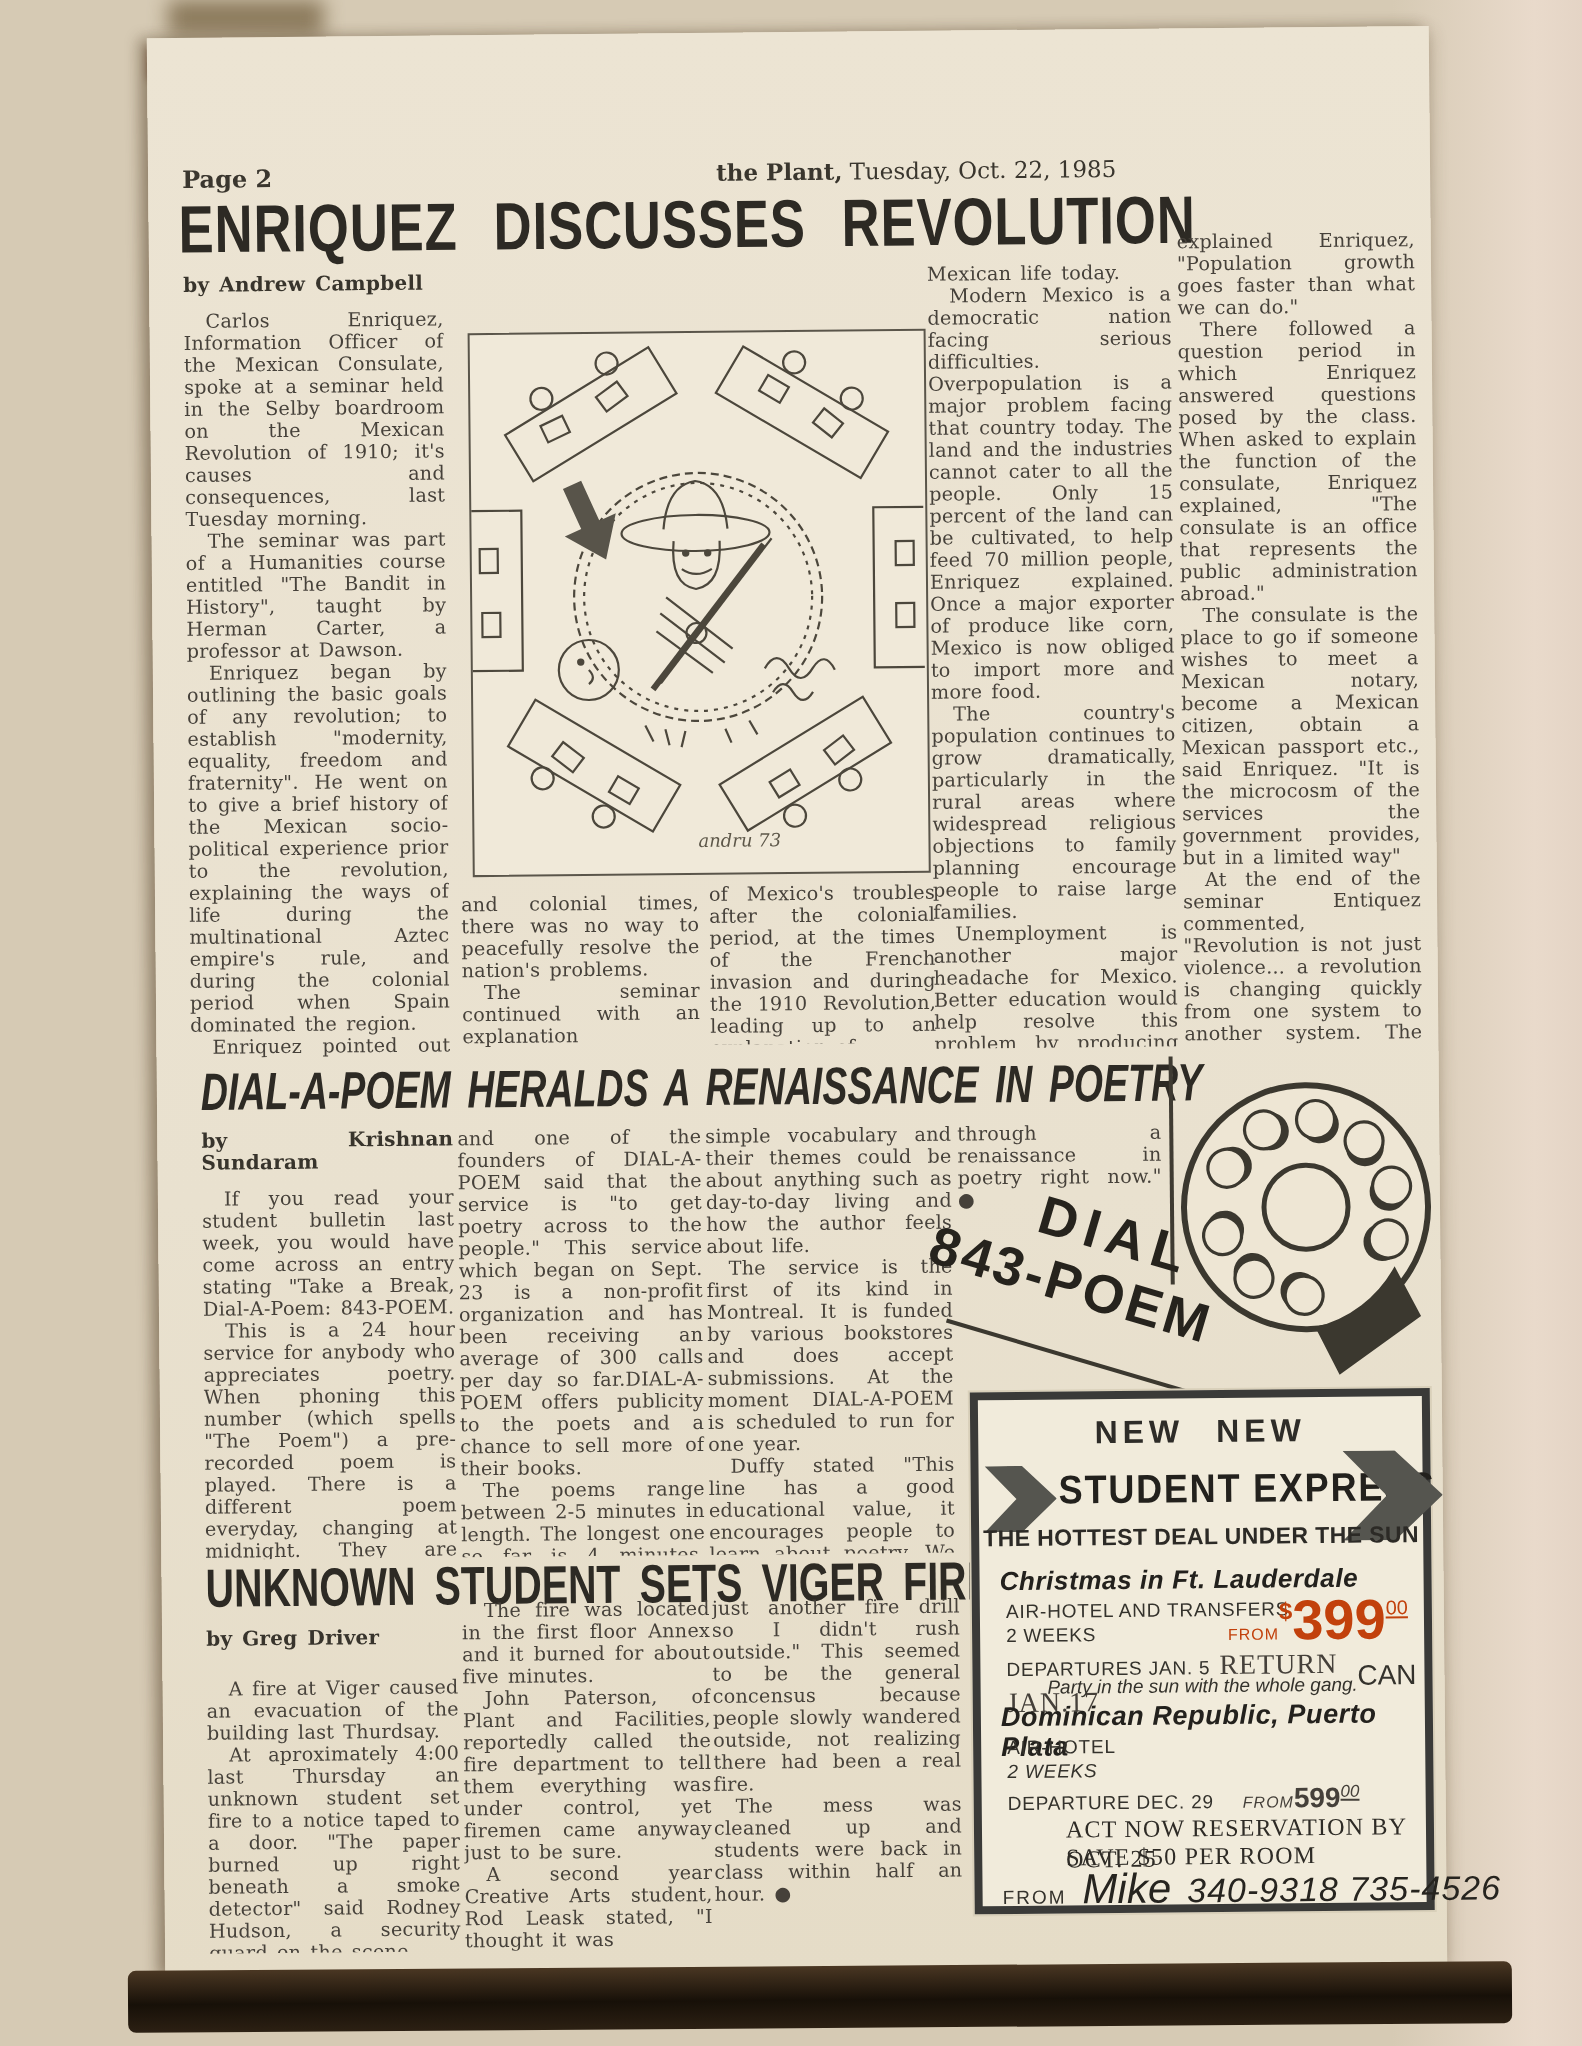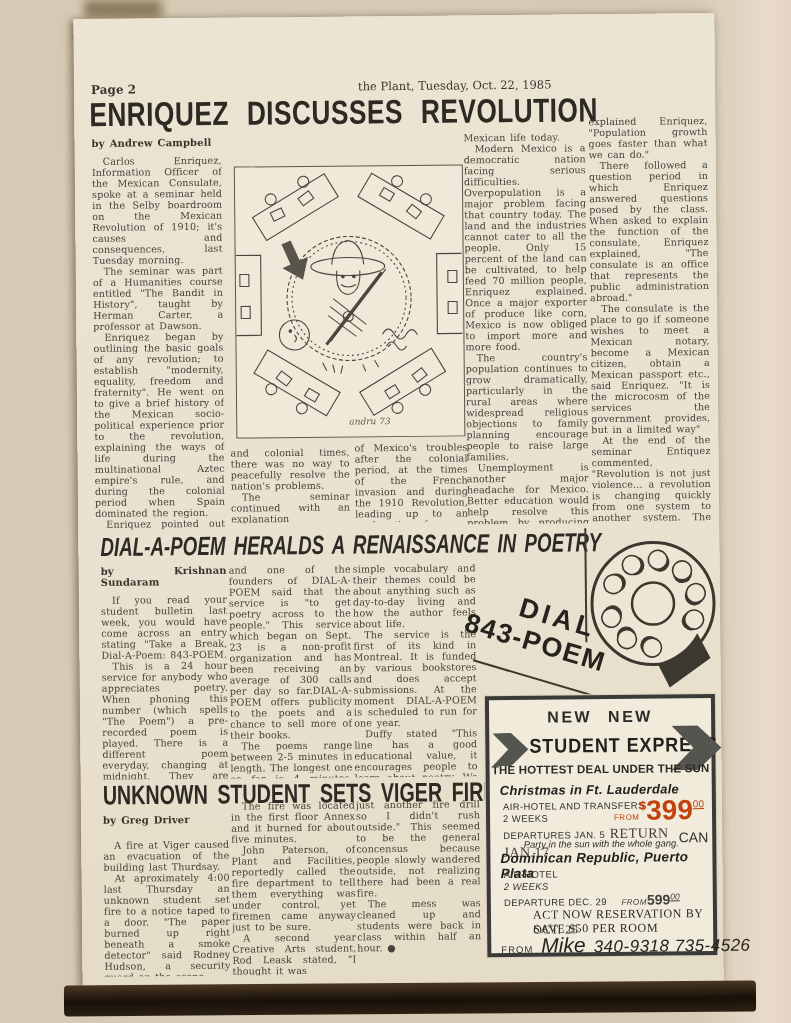--- a/index.html
+++ b/index.html
@@ -15,21 +15,21 @@
                  transform:rotate(-0.4deg); }
   .tilt { position:absolute; left:0; top:0; width:791px; height:1023px;
           transform:rotate(-0.55deg); transform-origin:400px 500px; }
   .paper-bg { position:absolute; left:78px; top:16px; width:641px; height:969px;
               background:linear-gradient(180deg,#ece4d3 0%, #e9e1cf 60%, #e5dcc7 100%);
               box-shadow:-4px 0 7px rgba(70,50,25,.35), 0 3px 9px rgba(80,60,30,.3); }
   .content { position:absolute; left:0; top:0; width:791px; height:1023px; color:#45403a; }
 
   .page-label { position:absolute; left:95px; top:80px; font:bold 12px "DejaVu Serif", serif; color:#3a362e; }
   .masthead { position:absolute; left:362px; top:79px; font:11.5px "DejaVu Serif", serif; color:#3a362e; }
-  .masthead b { font-weight:normal; }
+  .masthead b { font-weight:bold; }
 
   .headline { position:absolute; color:#2d2a24; font-family:"Liberation Sans", sans-serif;
               font-weight:800; white-space:nowrap; transform-origin:left top; }
   .hl-enriquez { left:93px; top:93px; font-size:31px; letter-spacing:.5px; word-spacing:12px;
                  transform:scale(.85,1.08); }
   .hl-dial { left:100px; top:529px; font-size:25px; font-style:italic; letter-spacing:0;
              word-spacing:4px; transform:scale(.75,1.05); }
   .hl-viger { left:100px; top:777px; font-size:24px; letter-spacing:0; word-spacing:5px;
               transform:scale(.82,1.12); font-weight:700; }
 
@@ -232,20 +232,25 @@
             <p>The poems range between 2-5 minutes in length. The longest one so far is 4 minutes. The poems generally have a</p>
           </div>
       </div>
       <div class="col cont" style="left:352px; top:563px; width:123px; height:214px;">
         <div class="plist">
             <p>simple vocabulary and their themes could be about anything such as day-to-day living and how the author feels about life.</p>
             <p>The service is the first of its kind in Montreal. It is funded by various bookstores and does accept submissions. At the moment DIAL-A-POEM is scheduled to run for one year.</p>
             <p>Duffy stated "This line has a good educational value, it encourages people to learn about poetry. We are going</p>
           </div>
       </div>
+      <div class="col cont" style="left:478px; top:563px; width:102px; height:50px;">
+        <div class="plist">
+            <p>through a renaissance in poetry right now." ●</p>
+          </div>
+      </div>
 
       <div class="vrule" style="left:584px; top:530px; width:1.5px; height:114px;"></div>
       <div class="slant-rule"></div>
 
       <div class="dial-text">
         <div class="l1">DIAL</div>
         <div class="l2">843-POEM</div>
       </div>
 
       <svg class="phone" width="142" height="170" viewBox="0 0 142 170">

